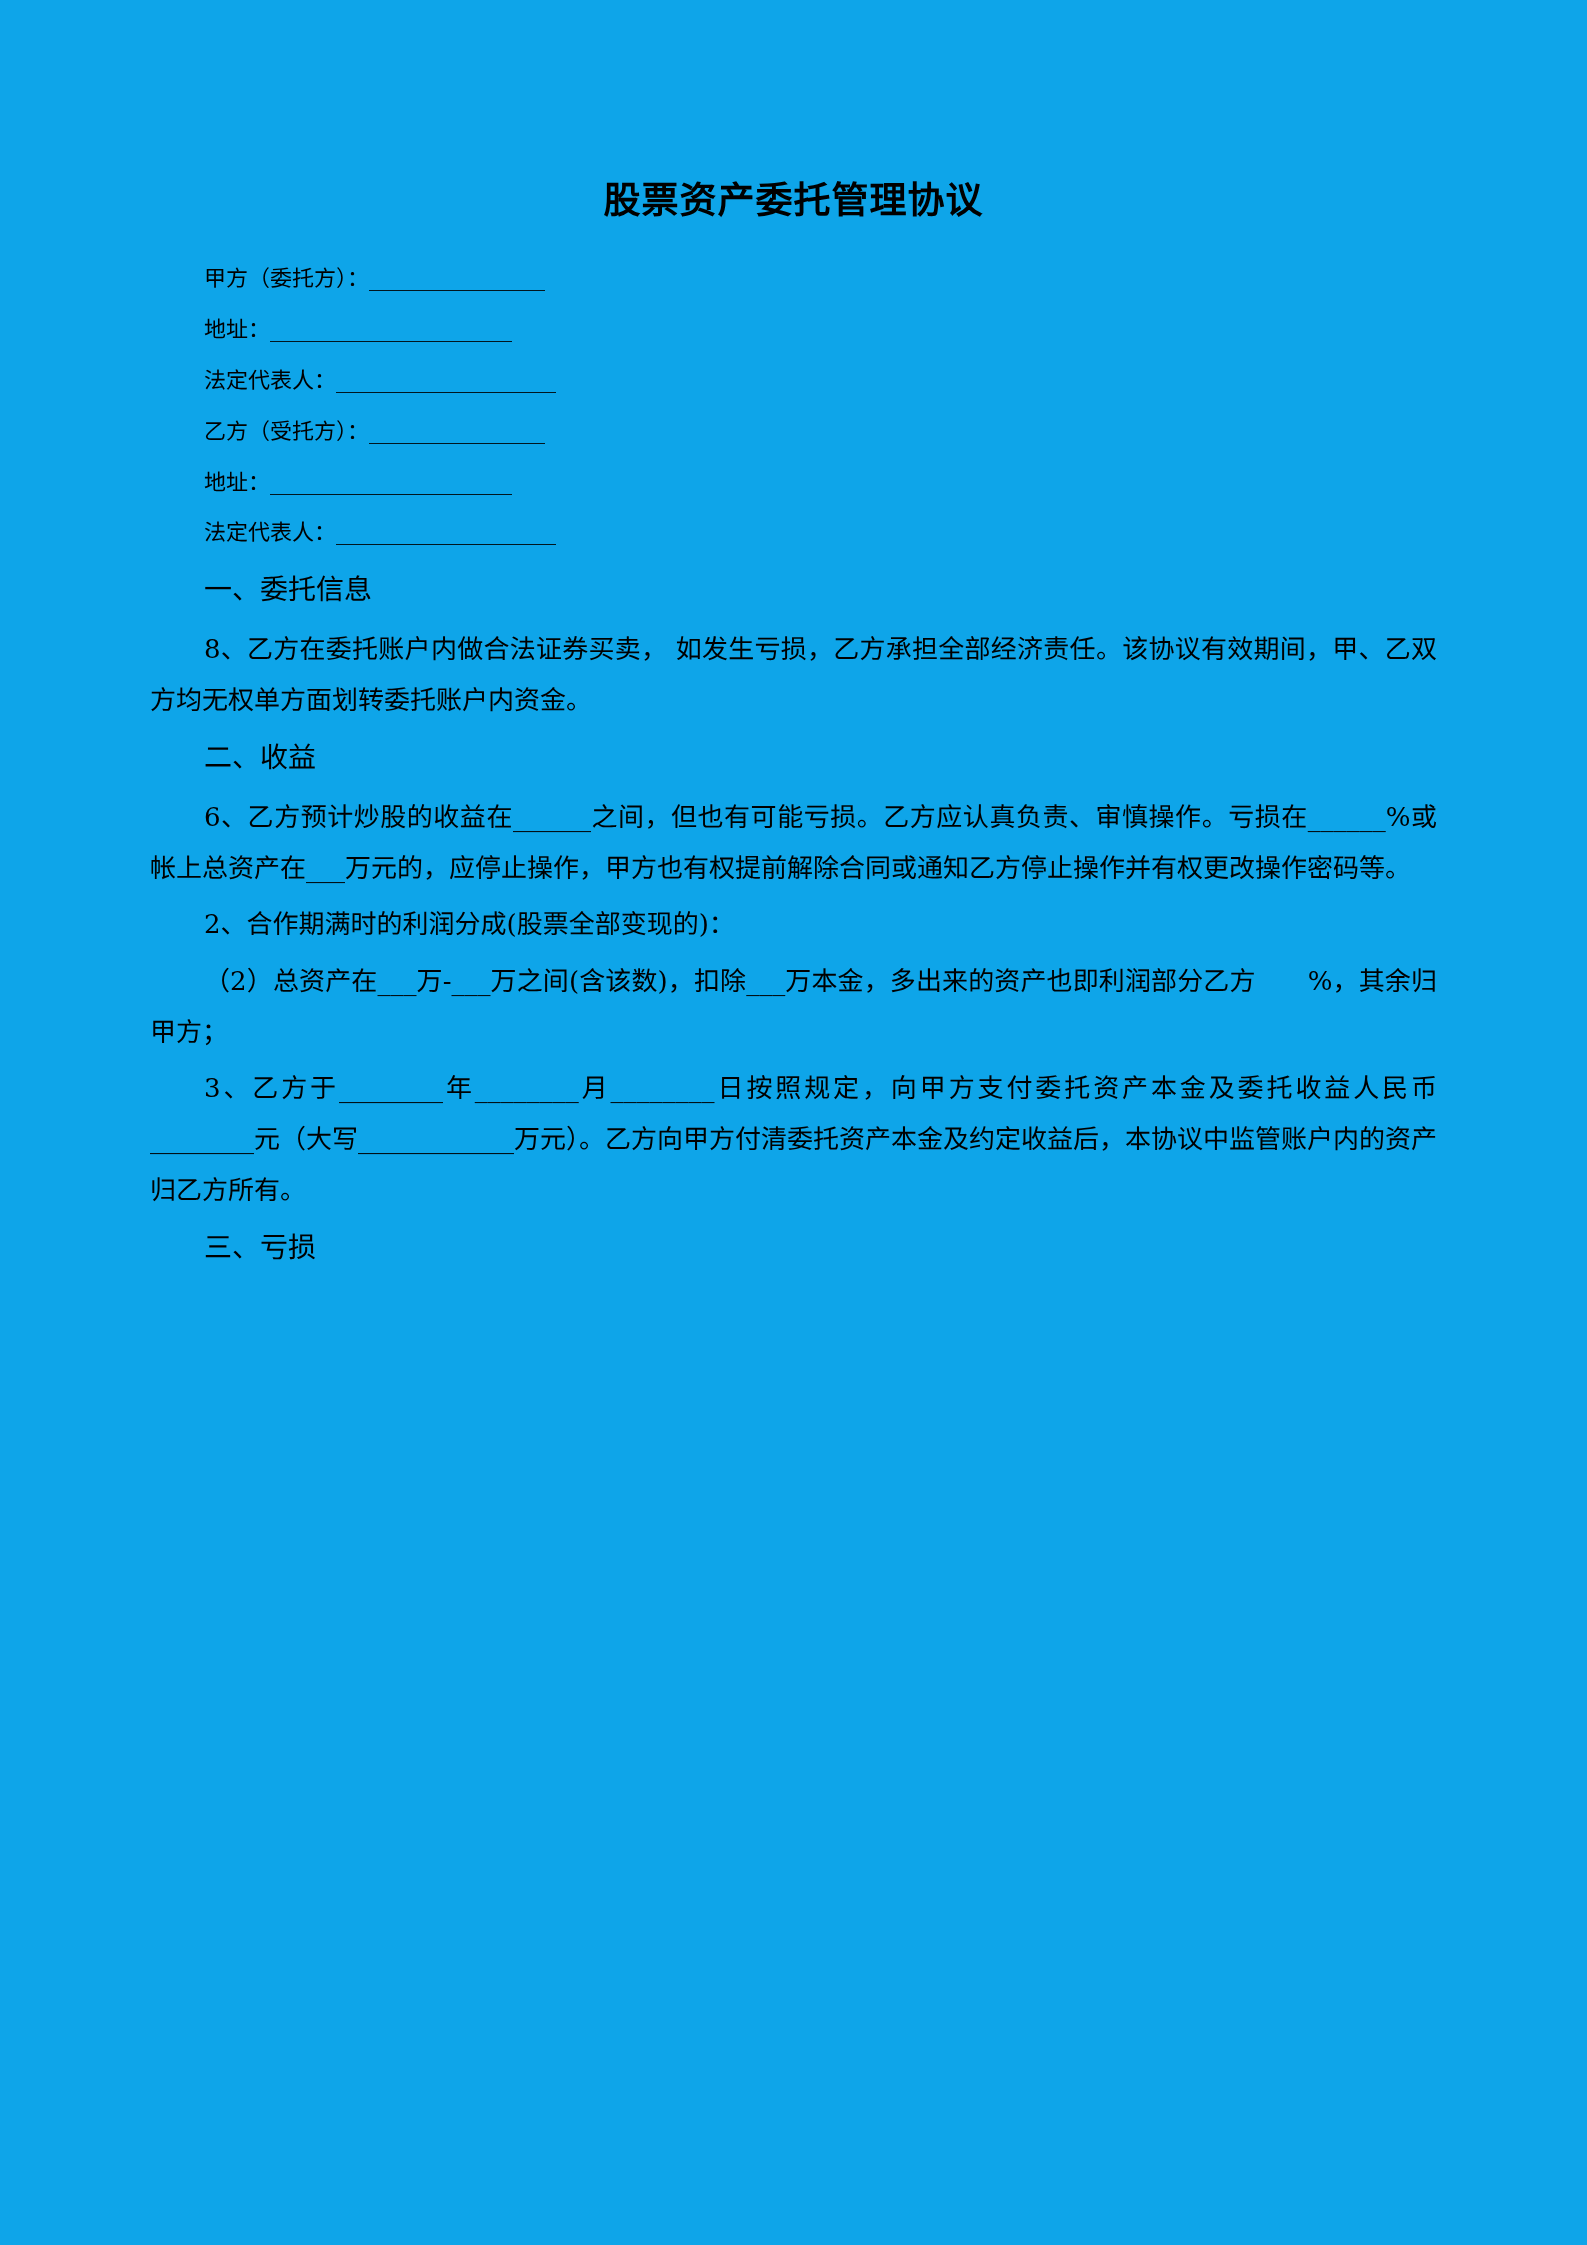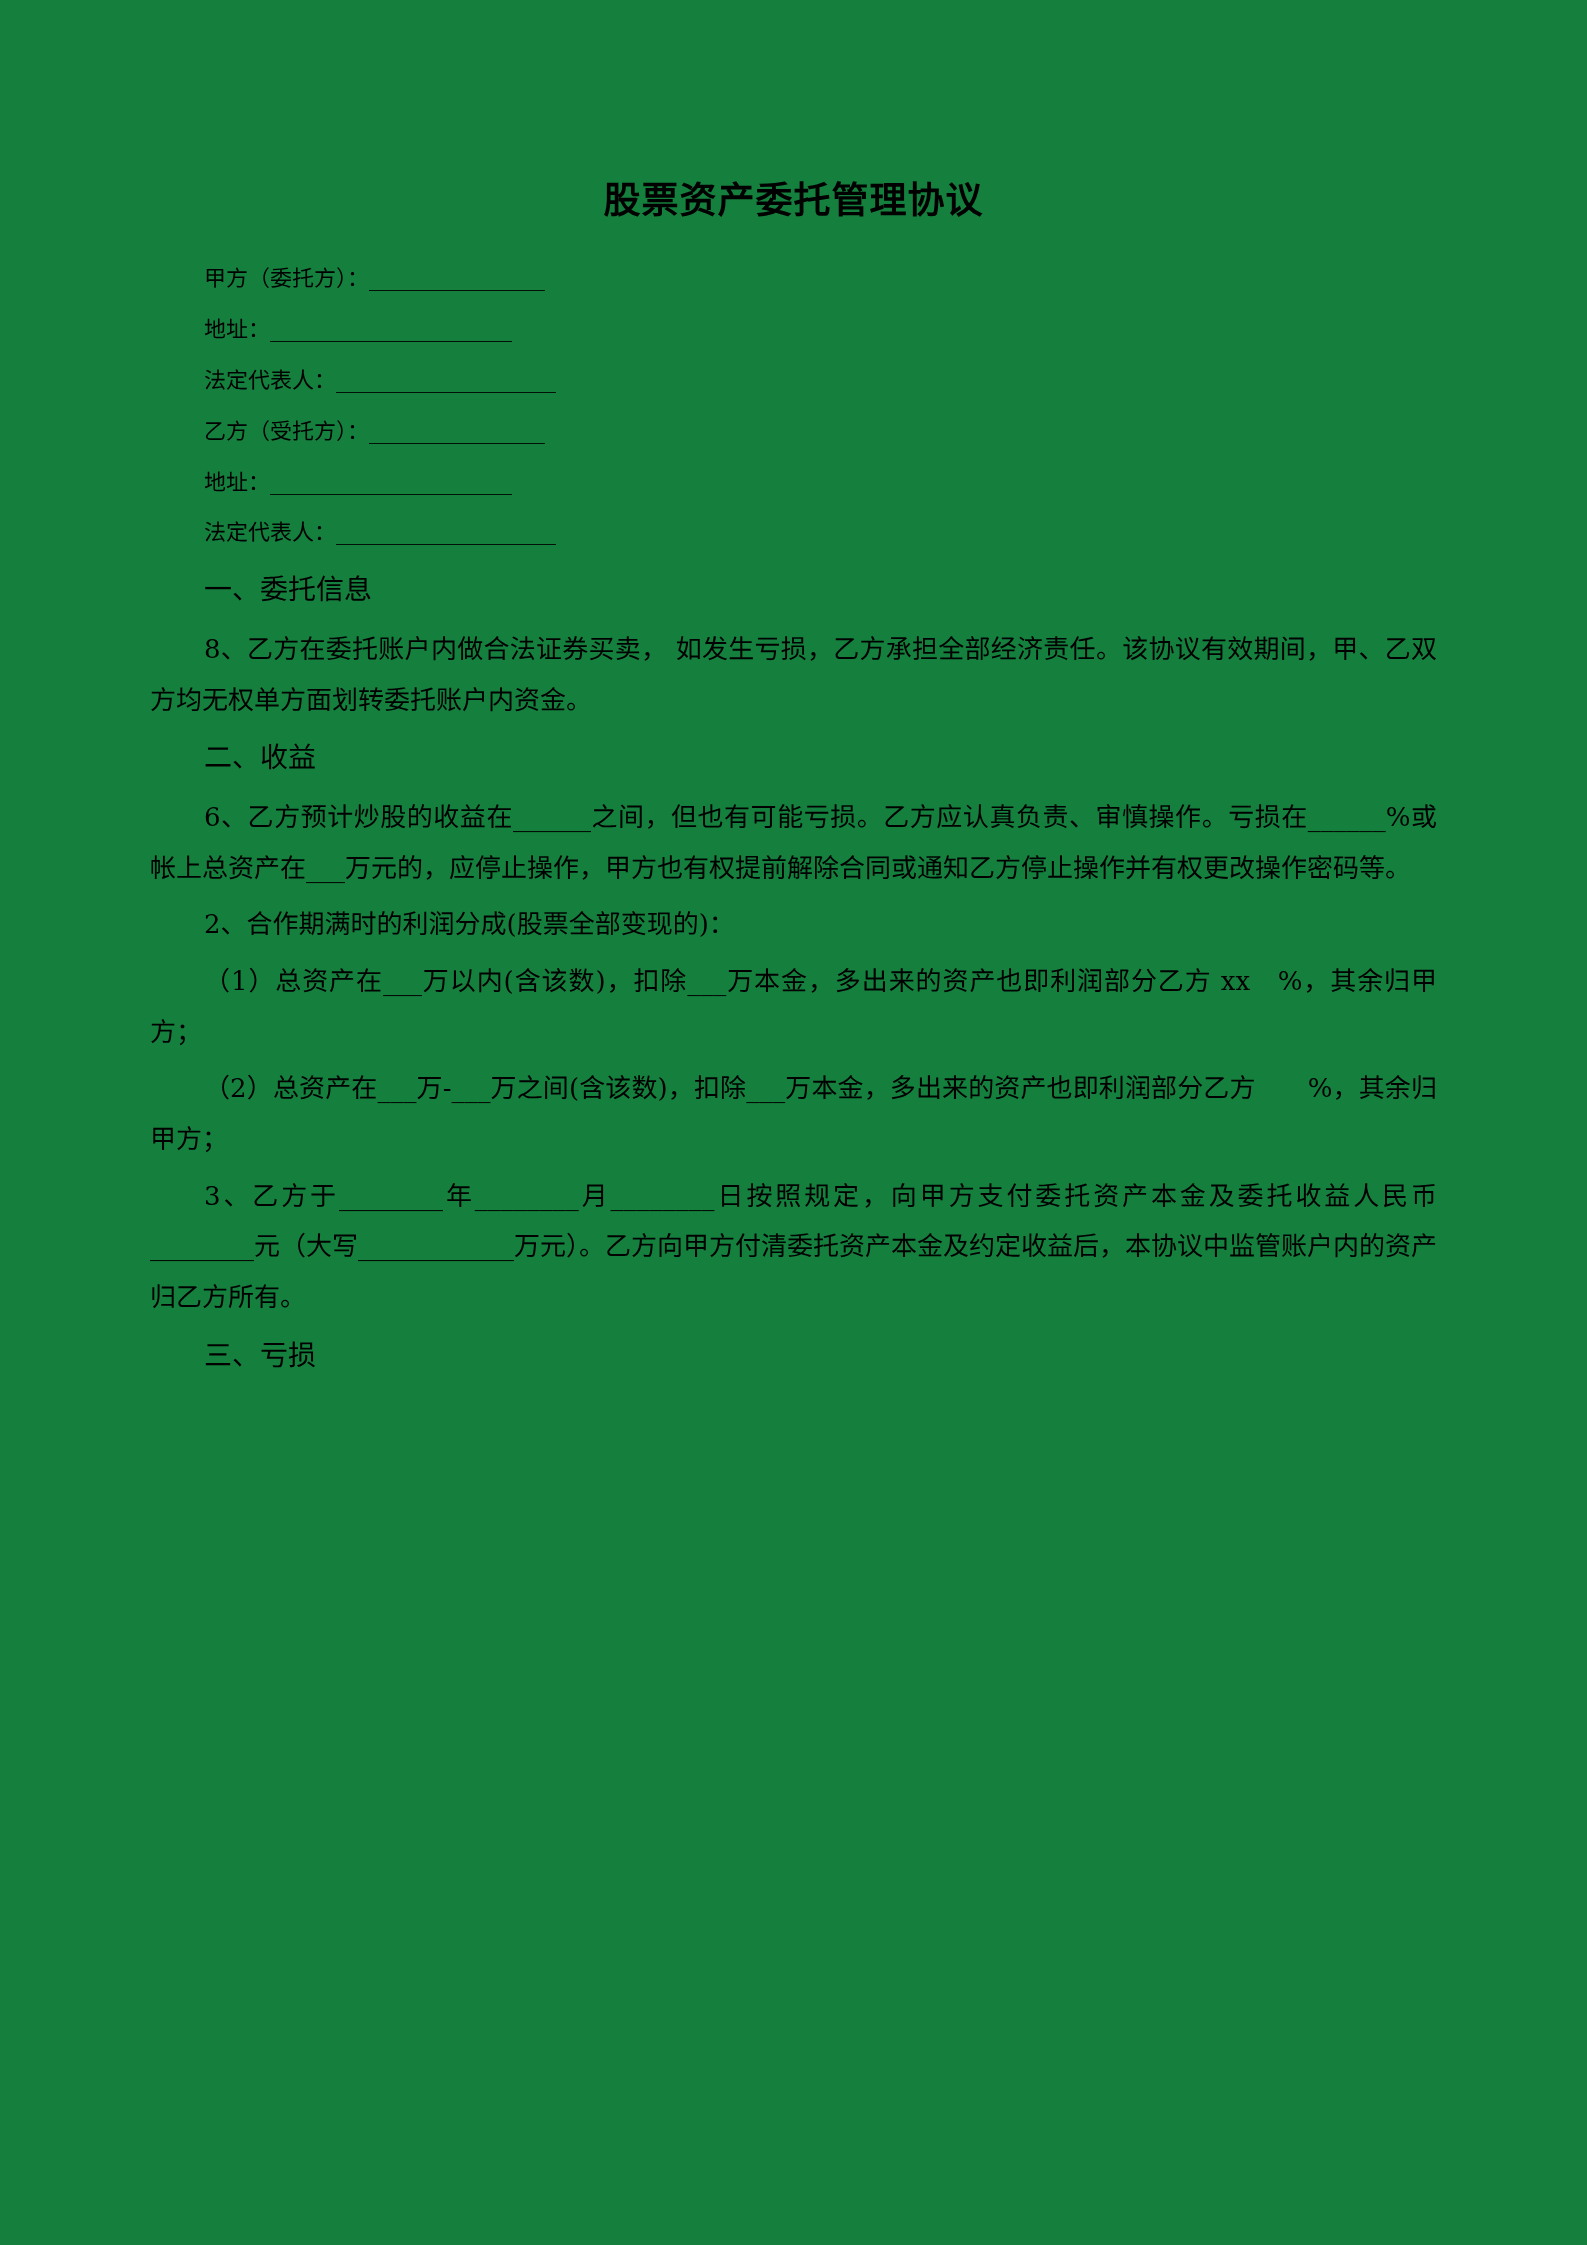--- a/index.html
+++ b/index.html
@@ -11,21 +11,21 @@
     width: 1587px;
     min-height: 2245px;
     font-family: "DejaVu Serif", "Liberation Serif", serif;
     color: #000000;
   }
   .page {
     width: 1587px;
     min-height: 2245px;
     box-sizing: border-box;
     padding: 130px 150px 80px 150px;
-    background: #15803d;
+    background: #0ea5e9;
   }
   .doc-title {
     text-align: center;
     font-size: 37px;
     font-weight: bold;
     letter-spacing: 1px;
     margin: 40px 0 34px 0;
     font-family: "DejaVu Sans", "Liberation Sans", sans-serif;
   }
   .party-line {
@@ -70,21 +70,20 @@
 
   <div class="section">
     <div class="section-head">一、委托信息</div>
     <p class="para">8、乙方在委托账户内做合法证券买卖， 如发生亏损，乙方承担全部经济责任。该协议有效期间，甲、乙双方均无权单方面划转委托账户内资金。</p>
   </div>
 
   <div class="section">
     <div class="section-head">二、收益</div>
     <p class="para">6、乙方预计炒股的收益在______之间，但也有可能亏损。乙方应认真负责、审慎操作。亏损在______%或帐上总资产在___万元的，应停止操作，甲方也有权提前解除合同或通知乙方停止操作并有权更改操作密码等。</p>
     <p class="para">2、合作期满时的利润分成(股票全部变现的)：</p>
-    <p class="para">（1）总资产在___万以内(含该数)，扣除___万本金，多出来的资产也即利润部分乙方 xx   %，其余归甲方；</p>
     <p class="para">（2）总资产在___万-___万之间(含该数)，扣除___万本金，多出来的资产也即利润部分乙方　　%，其余归甲方；</p>
     <p class="para">3、乙方于________年________月________日按照规定，向甲方支付委托资产本金及委托收益人民币________元（大写____________万元）。乙方向甲方付清委托资产本金及约定收益后，本协议中监管账户内的资产归乙方所有。</p>
   </div>
 
   <div class="section">
     <div class="section-head">三、亏损</div>
   </div>
 
 </div>
 

